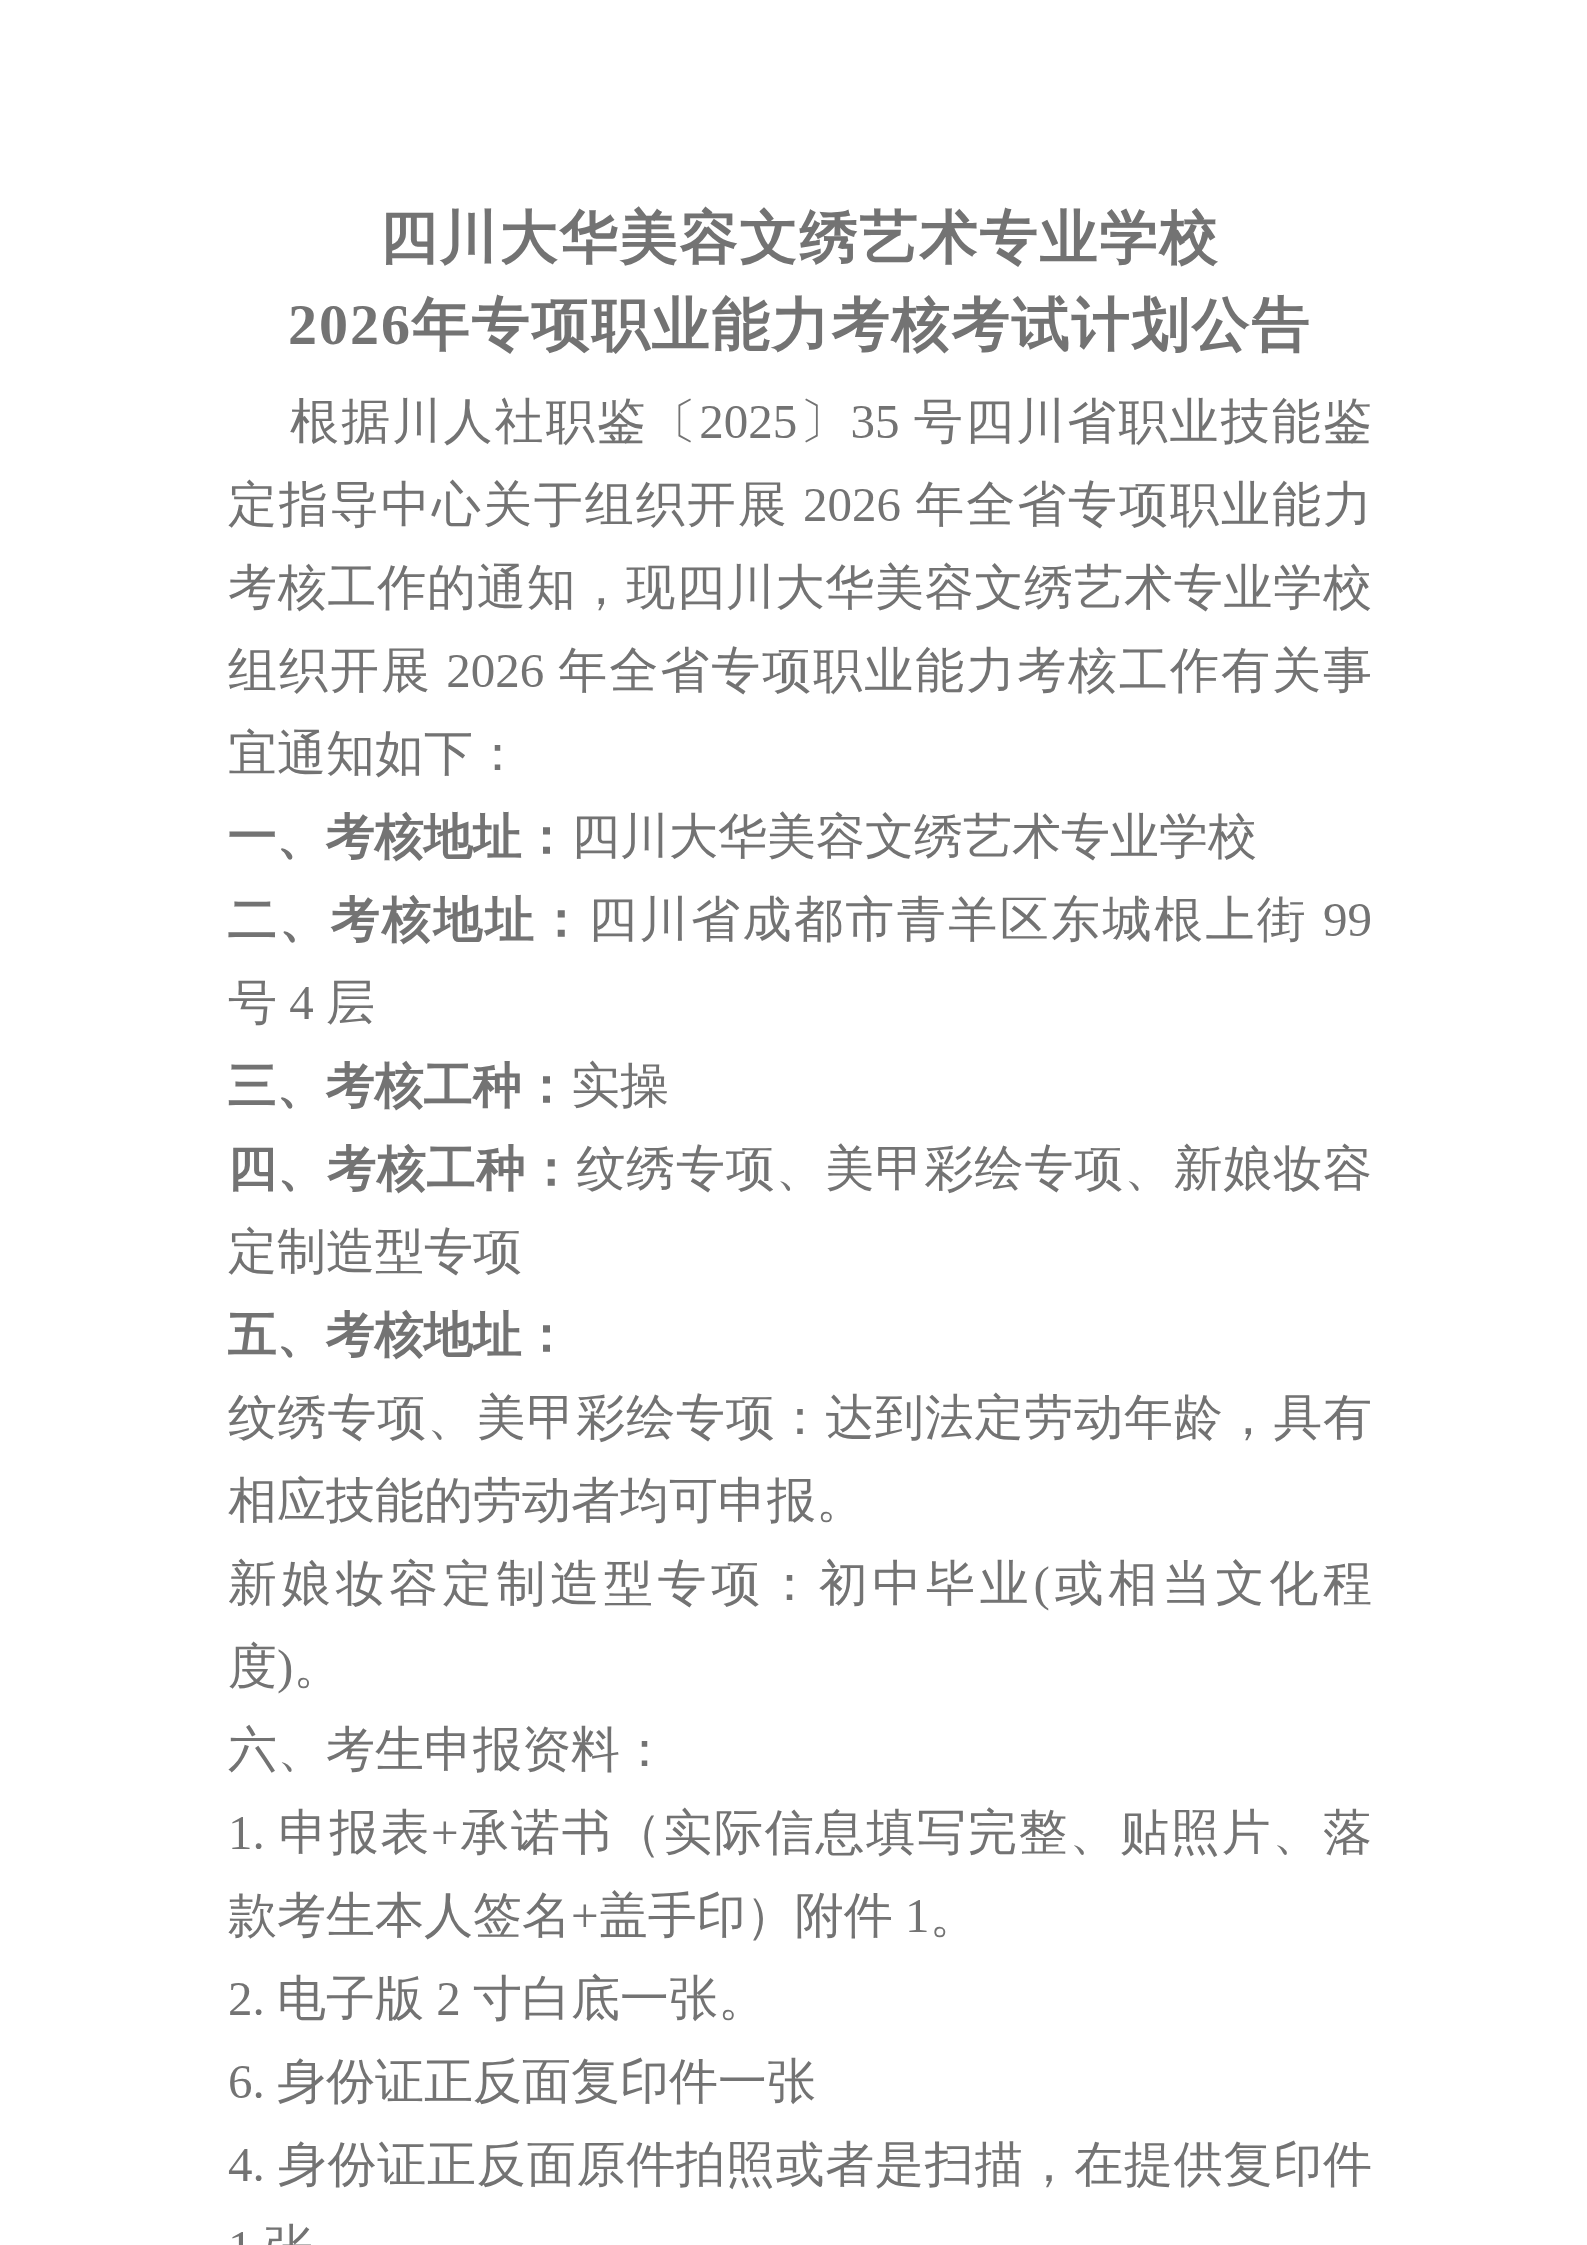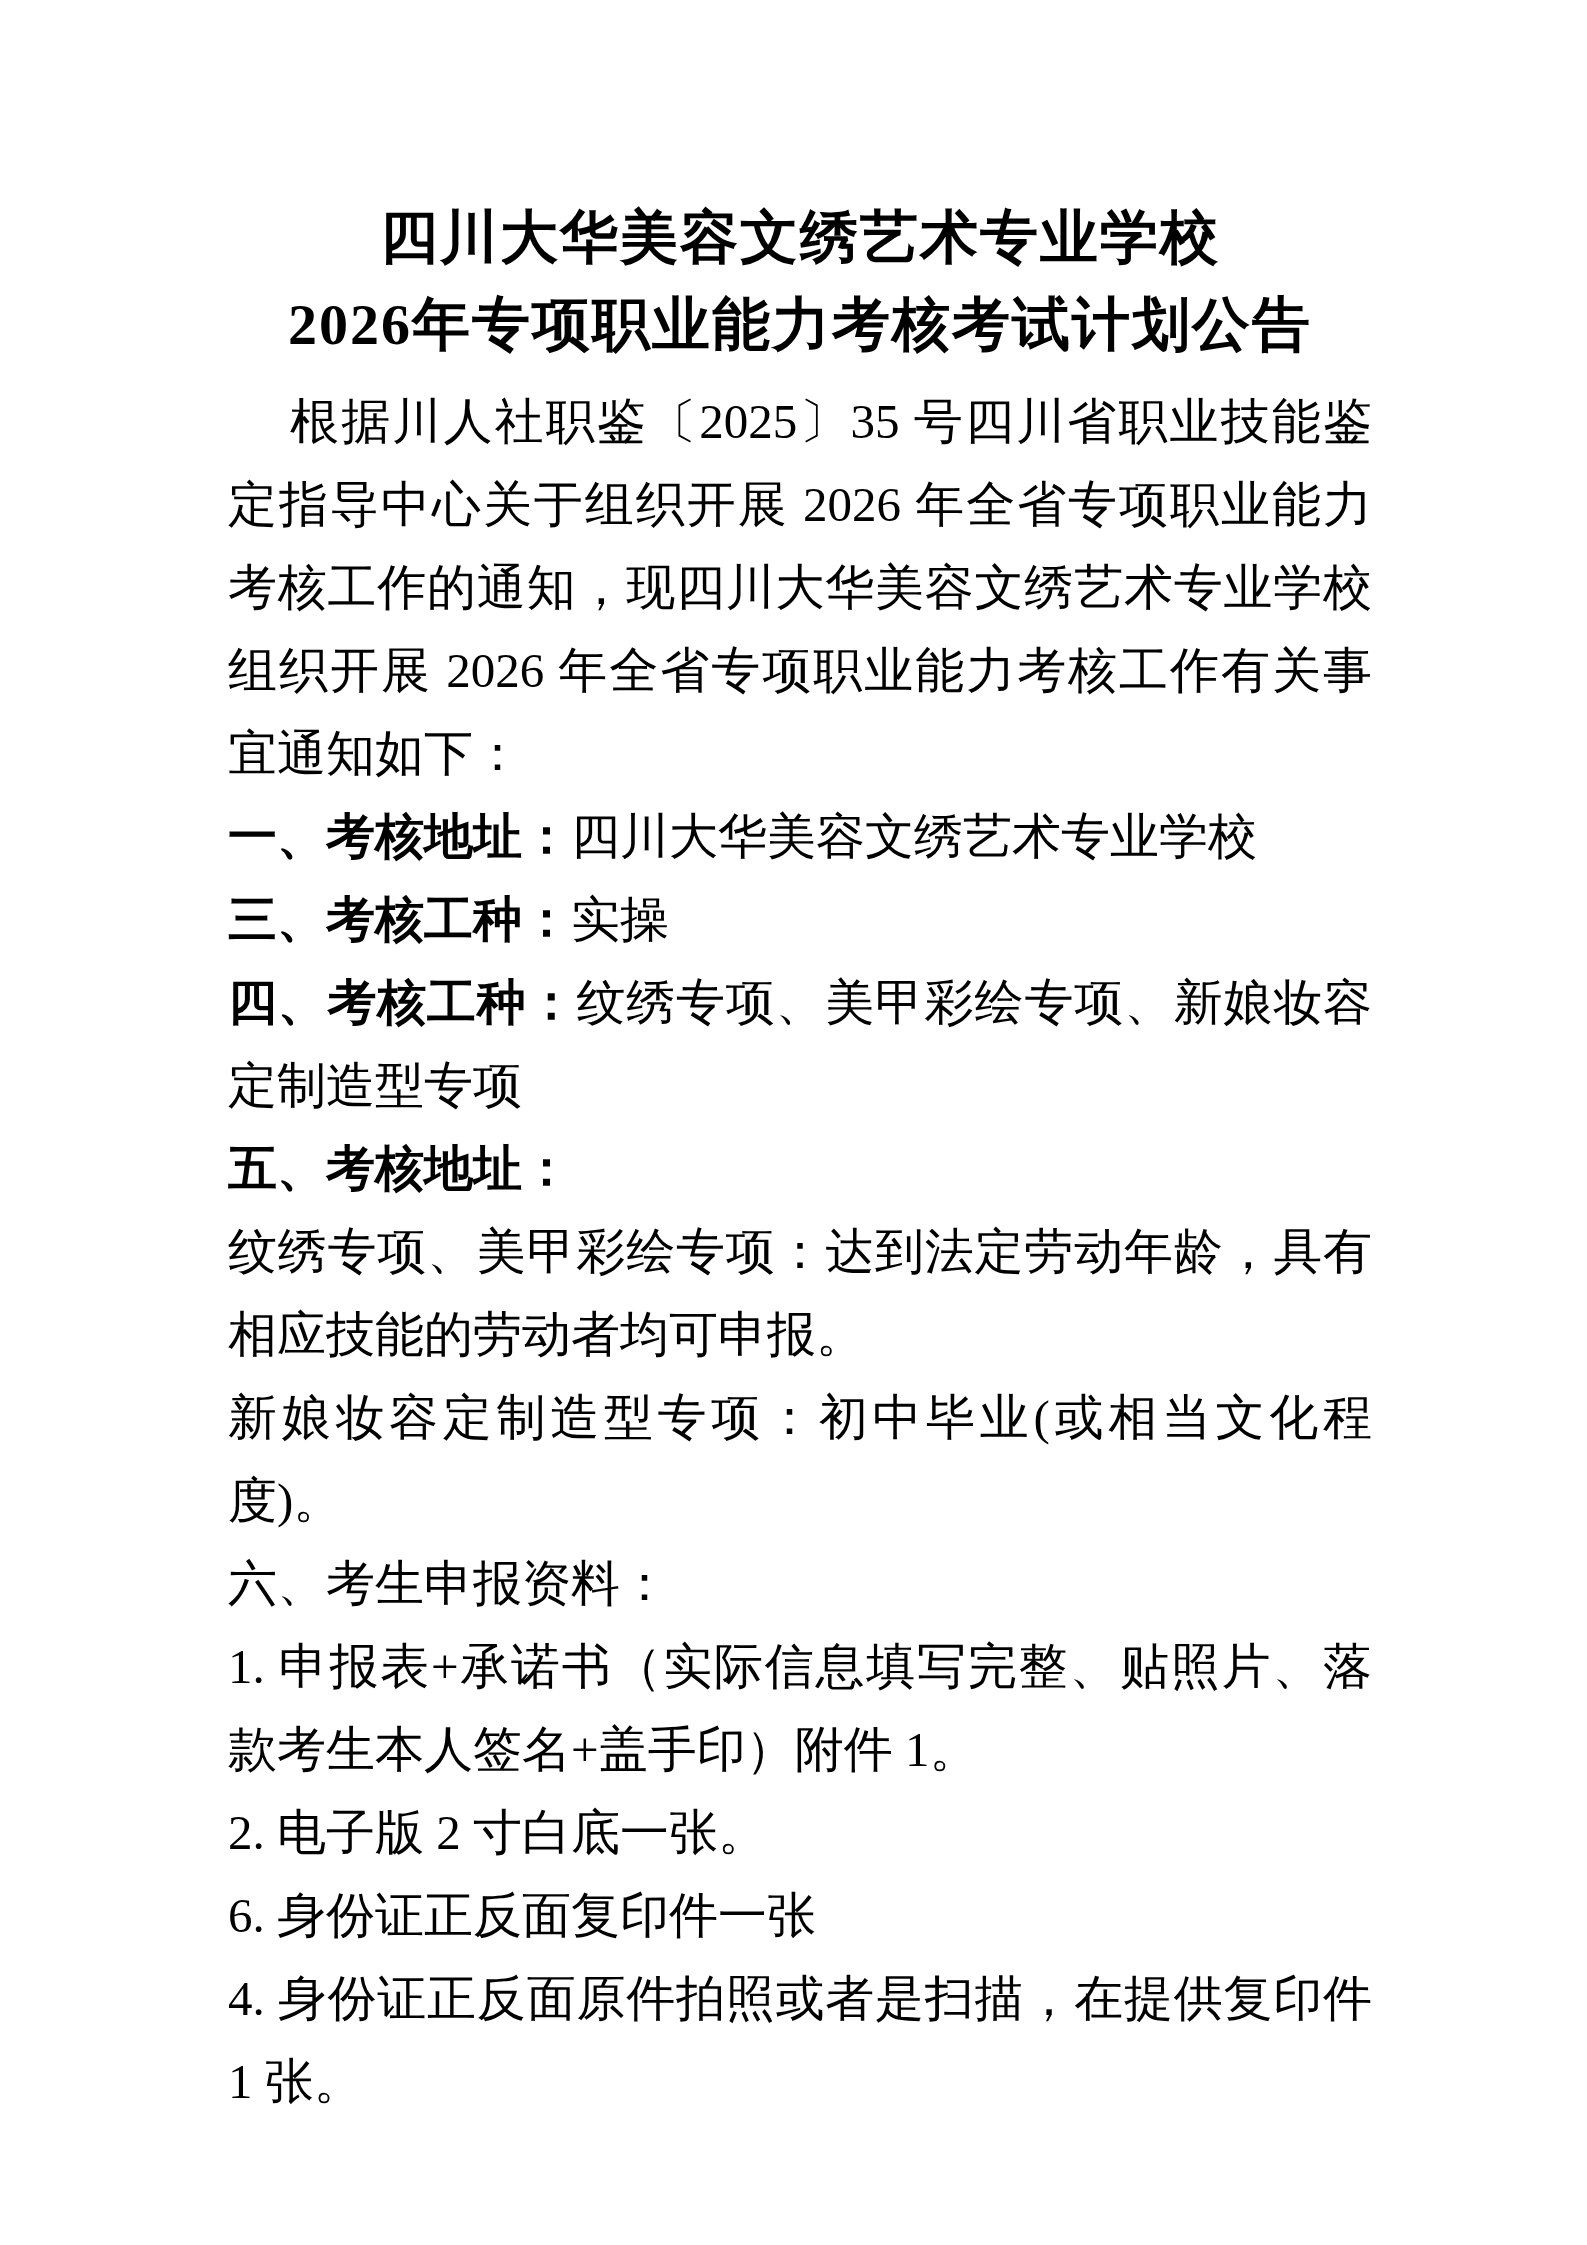--- a/index.html
+++ b/index.html
@@ -5,21 +5,21 @@
   html, body {
     margin: 0;
     padding: 0;
     background: #ffffff;
   }
   .page {
     box-sizing: border-box;
     width: 1587px;
     height: 2245px;
     background: #ffffff;
-    color: #000000;
+    color: #737373;
     padding: 194px 215px 40px 228px;
     font-family: "Liberation Serif", "DejaVu Serif", serif;
     overflow: hidden;
   }
   .doc-title {
     margin: 0;
     font-size: 58px;
     line-height: 87px;
     font-weight: bold;
     text-align: center;
@@ -54,20 +54,21 @@
     <span class="title-line">四川大华美容文绣艺术专业学校</span>
     <span class="title-line">2026年专项职业能力考核考试计划公告</span>
   </h1>
 
   <div class="body-text">
 
     <p class="intro">根据川人社职鉴〔2025〕35 号四川省职业技能鉴定指导中心关于组织开展 2026 年全省专项职业能力考核工作的通知，现四川大华美容文绣艺术专业学校组织开展 2026 年全省专项职业能力考核工作有关事宜通知如下：</p>
 
     <p class="para"><span class="label">一、考核地址：</span><span>四川大华美容文绣艺术专业学校</span></p>
 
+    <p class="para"><span class="label">二、考核地址：</span><span>四川省成都市青羊区东城根上街 99 号 4 层</span></p>
 
     <p class="para"><span class="label">三、考核工种：</span><span>实操</span></p>
 
     <p class="para"><span class="label">四、考核工种：</span><span>纹绣专项、美甲彩绘专项、新娘妆容定制造型专项</span></p>
 
     <p class="para"><span class="label">五、考核地址：</span><span></span></p>
 
     <p class="para"><span class="label"></span><span>纹绣专项、美甲彩绘专项：达到法定劳动年龄，具有相应技能的劳动者均可申报。</span></p>
 
     <p class="para"><span class="label"></span><span>新娘妆容定制造型专项：初中毕业(或相当文化程度)。</span></p>

